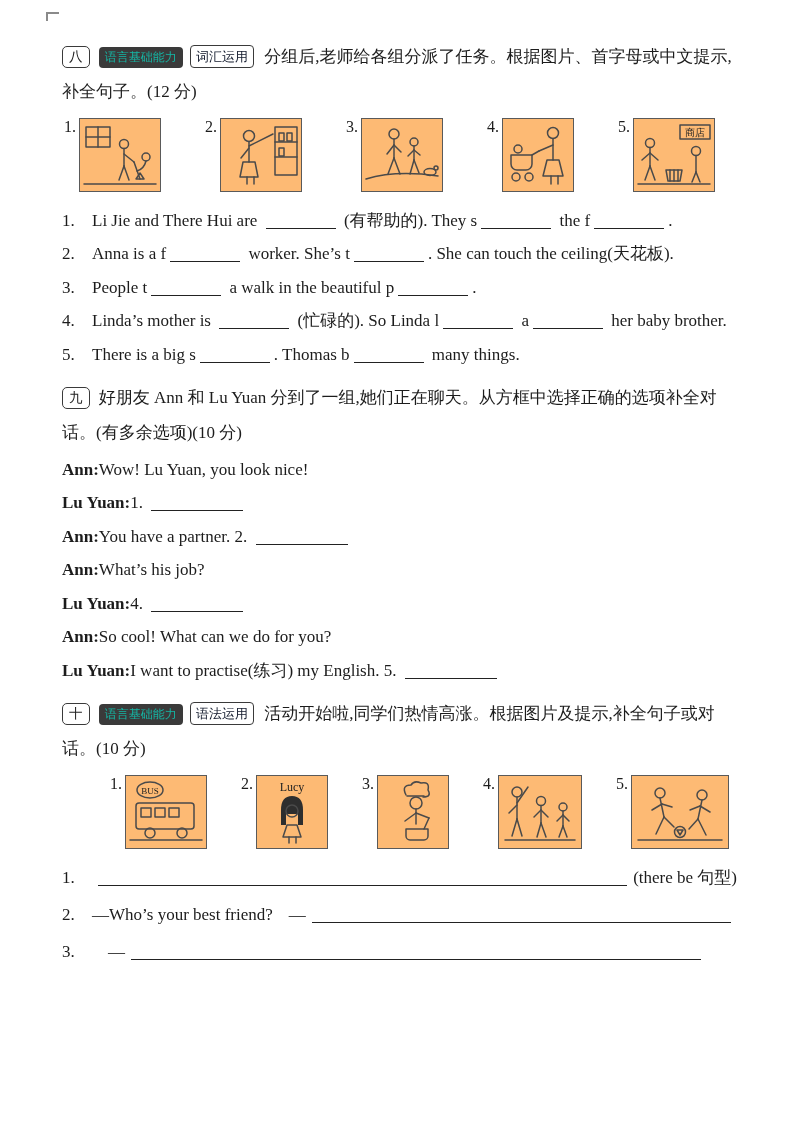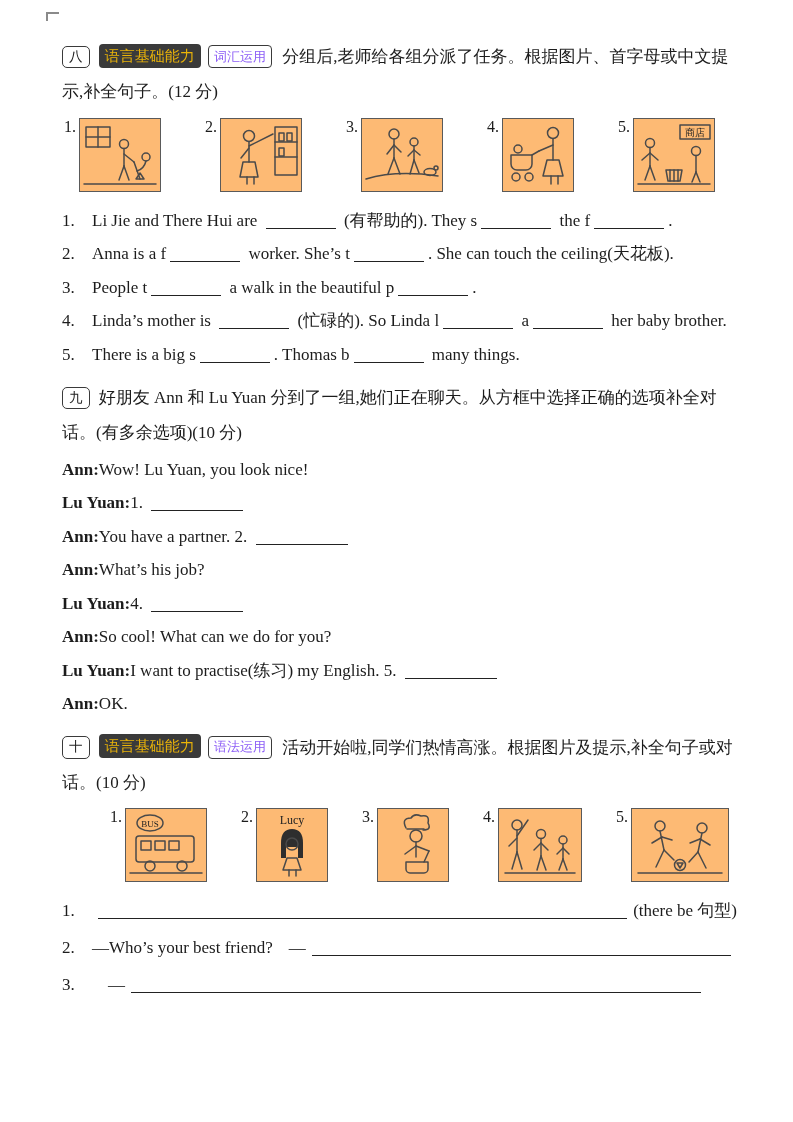--- a/index.html
+++ b/index.html
@@ -13,28 +13,28 @@
   .corner { position:absolute; left:46px; top:12px; width:13px; height:9px;
     border-left:2px solid #8a8a8a; border-top:2px solid #8a8a8a; }
 
   .sec-head { line-height:2.05; }
   .badge-num {
     display:inline-block; border:1.6px solid #3a3a3a; border-radius:5px;
     font-family:"Liberation Sans","DejaVu Sans",sans-serif; font-size:13.5px;
     line-height:1; padding:3px 6px 4px; margin-right:5px; vertical-align:1.5px; color:#222;
   }
   .badge-solid {
-    display:inline-block; background:#3a3a3a; color:#eab308; border-radius:4px;
-    font-family:"Liberation Sans","DejaVu Sans",sans-serif; font-size:15px;
+    display:inline-block; background:#3a3a3a; color:#14b8a6; border-radius:4px;
+    font-family:"Liberation Sans","DejaVu Sans",sans-serif; font-size:12px;
     line-height:1; padding:4px 6px 5px; margin-right:3px; vertical-align:1.5px;
   }
   .badge-line {
     display:inline-block; border:1.3px solid #3a3a3a; border-radius:4px;
     font-family:"Liberation Sans","DejaVu Sans",sans-serif; font-size:13px;
-    line-height:1; padding:3.5px 5px 4.5px; margin-right:6px; vertical-align:1.5px; color:#8b5cf6;
+    line-height:1; padding:3.5px 5px 4.5px; margin-right:6px; vertical-align:1.5px; color:#0f172a;
   }
 
   .figrow { display:flex; gap:44px; margin:8px 0 12px 2px; }
   .figrow.indent { margin-left:48px; gap:34px; }
   .fig { display:flex; align-items:flex-start; }
   .fignum { font-size:16px; margin:0 3px 0 0; }
   .imgbox { width:82px; height:74px; border:1.2px solid #5a5a5a; background:#fdba74;
     display:flex; align-items:center; justify-content:center; overflow:hidden; }
   .imgbox.w72{ width:72px; } .imgbox.w84{ width:84px; } .imgbox.w98{ width:98px; }
   .imgbox svg { display:block; }
@@ -220,21 +220,20 @@
 
     <div class="sec9-body">
       <div>
           <div class="dline"><span class="speaker">Ann:</span><span>Wow! Lu Yuan, you look nice!</span></div>
           <div class="dline"><span class="speaker">Lu Yuan:</span><span>1. </span><span class="blank" style="width: 92px;"></span></div>
           <div class="dline"><span class="speaker">Ann:</span><span>You have a partner. 2. </span><span class="blank" style="width: 92px;"></span></div>
           <div class="dline"><span class="speaker">Ann:</span><span>What’s his job?</span></div>
           <div class="dline"><span class="speaker">Lu Yuan:</span><span>4. </span><span class="blank" style="width: 92px;"></span></div>
           <div class="dline"><span class="speaker">Ann:</span><span>So cool! What can we do for you?</span></div>
           <div class="dline"><span class="speaker">Lu Yuan:</span><span>I want to practise(练习) my English. 5. </span><span class="blank" style="width: 92px;"></span></div>
-          <div class="dline"><span class="speaker">Ann:</span><span>OK.</span></div>
         </div>
     </div>
   </section>
 
   <section class="sec">
     <p class="sec-head">
       <span class="badge-num">十</span>
       <span class="badge-solid">语言基础能力</span>
       <span class="badge-line">语法运用</span>
       <span>活动开始啦,同学们热情高涨。根据图片及提示,补全句子或对话。(10 分)</span>

